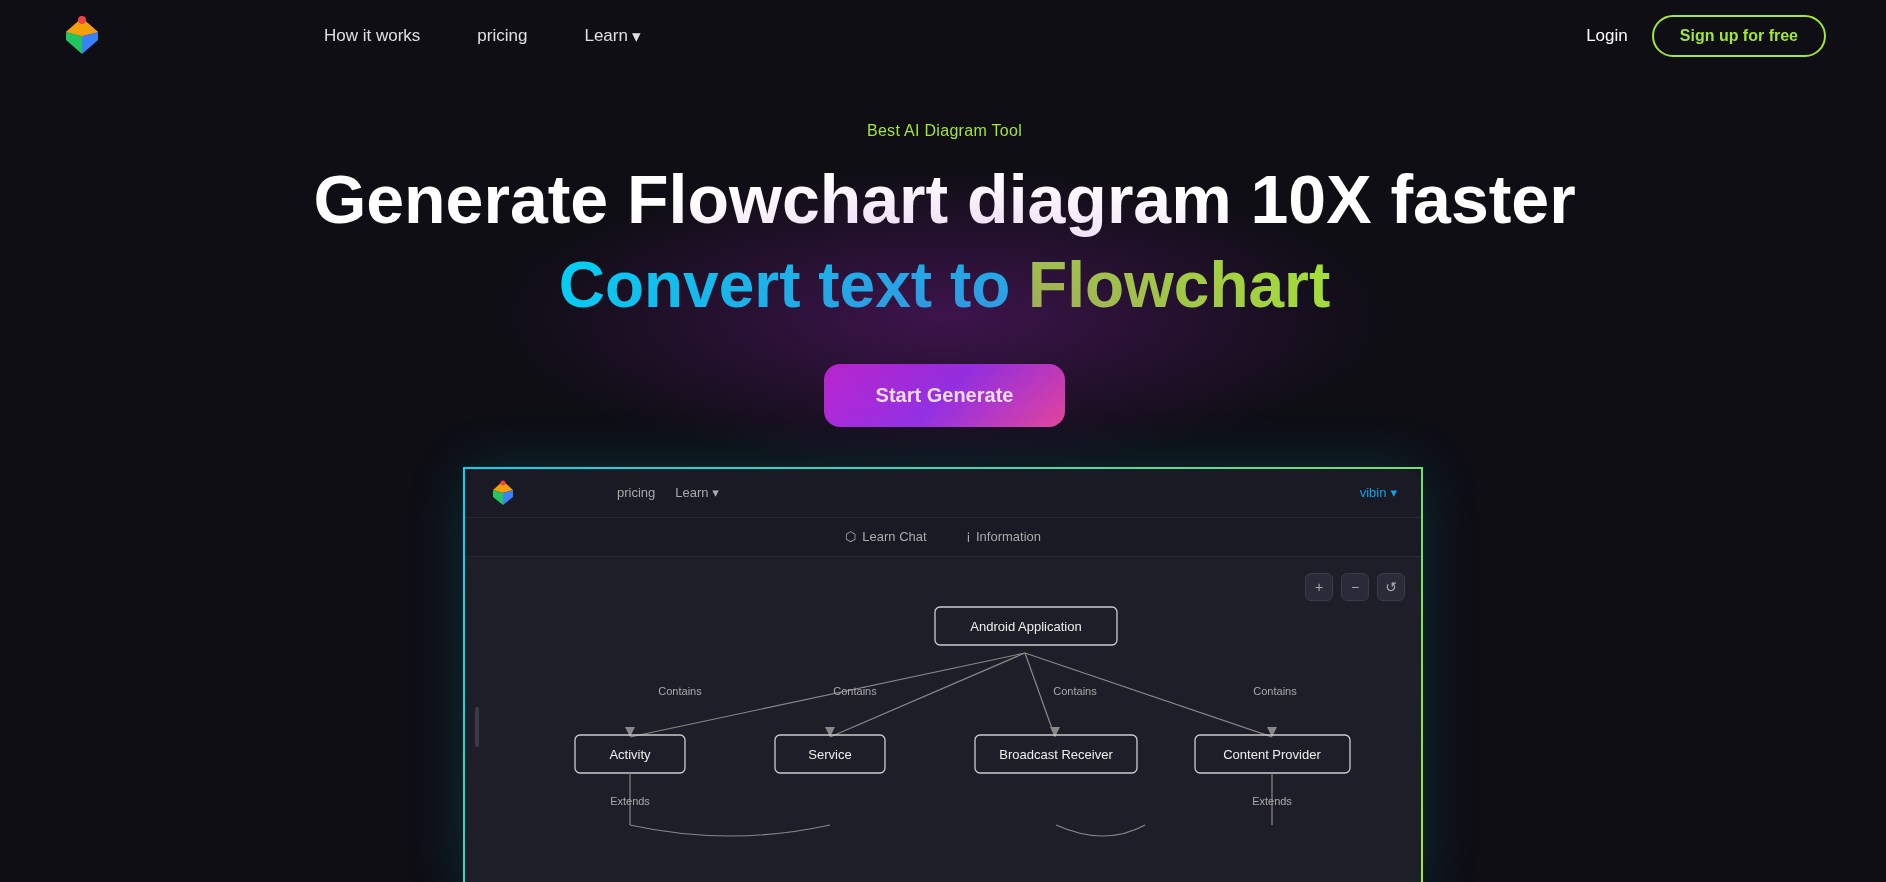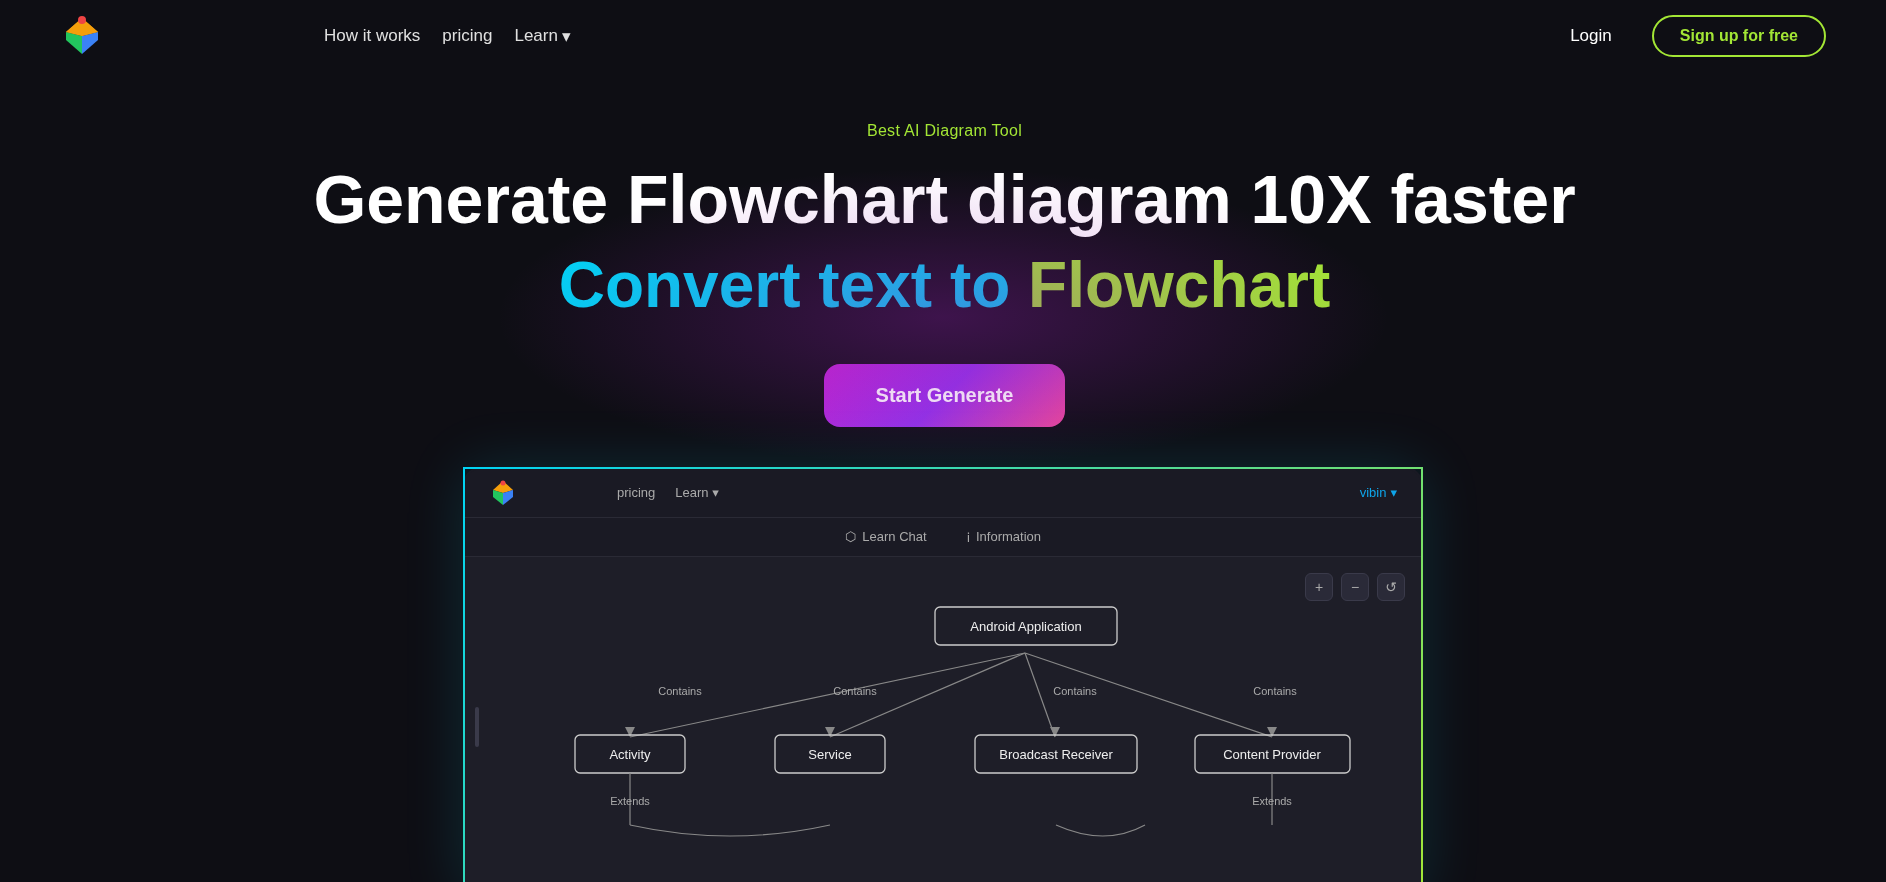--- a/index.html
+++ b/index.html
@@ -30,40 +30,40 @@
     }
 
     .logo-diamond {
       width: 44px;
       height: 44px;
     }
 
     .nav-links {
       display: flex;
       align-items: center;
-      gap: 22px;
+      gap: 57px;
       margin-left: 220px;
     }
 
     .nav-link {
       color: #e0e0e0;
       font-size: 17px;
       font-weight: 400;
       cursor: pointer;
       text-decoration: none;
       display: flex;
       align-items: center;
       gap: 4px;
     }
 
     .nav-right {
       margin-left: auto;
       display: flex;
       align-items: center;
-      gap: 40px;
+      gap: 24px;
     }
 
     .login-btn {
       color: #e0e0e0;
       font-size: 17px;
       cursor: pointer;
       background: none;
       border: none;
       color: #fff;
     }

